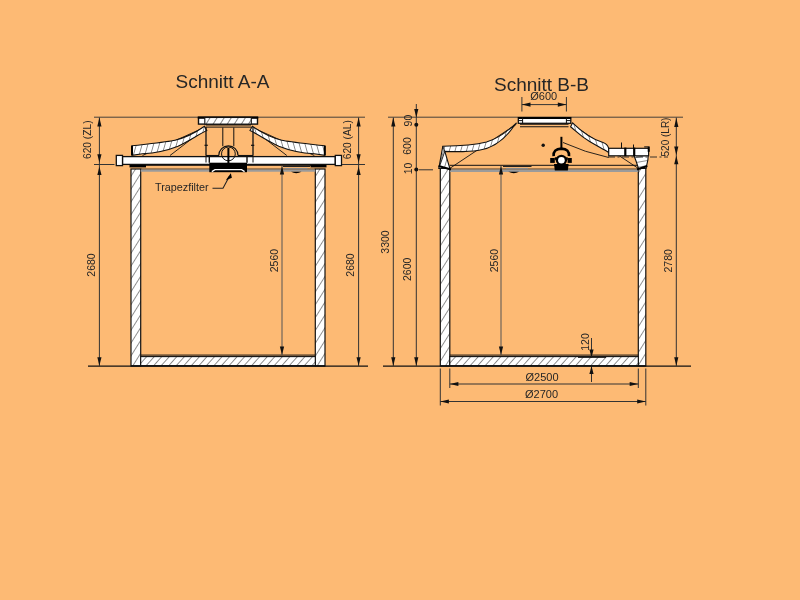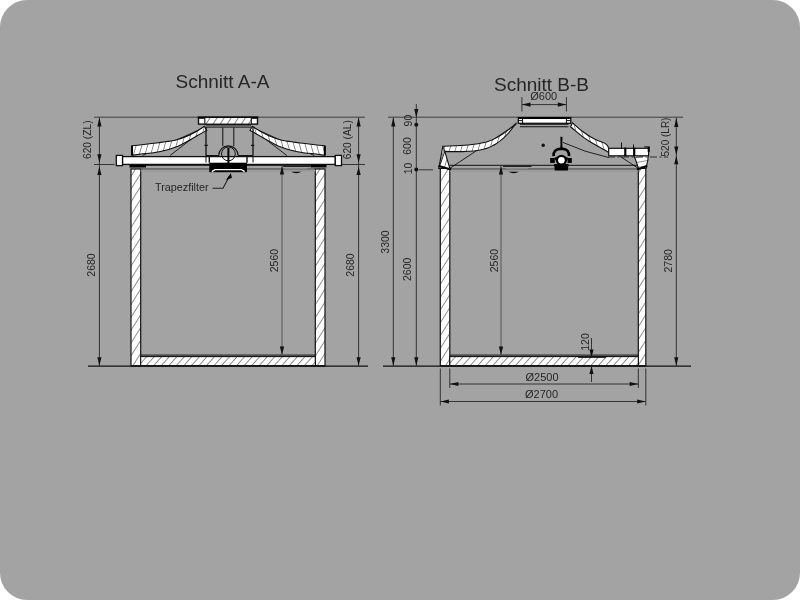--- a/index.html
+++ b/index.html
@@ -1,16 +1,16 @@
 <!DOCTYPE html>
 <html><head>
 <meta charset="utf-8">
 <style>
   html,body{margin:0;padding:0;background:#ffffff;}
-  .wrap{width:800px;height:600px;position:relative;background:#a3a3a3;overflow:hidden;border-radius:27px;}
+  .wrap{width:800px;height:600px;position:relative;background:#fdba74;overflow:hidden;}
   text{font-family:"Liberation Sans",sans-serif;fill:#262626;}
 </style>
 </head>
 <body>
 <div class="wrap">
 <svg width="800" height="600" viewBox="0 0 800 600" xmlns="http://www.w3.org/2000/svg">
 <defs>
   <pattern id="wallHatch" patternUnits="userSpaceOnUse" width="6.8" height="6.8" patternTransform="rotate(32)">
     <rect width="6.8" height="6.8" fill="#fff"></rect>
     <line x1="0" y1="0" x2="0" y2="6.8" stroke="#222" stroke-width="1"></line>

